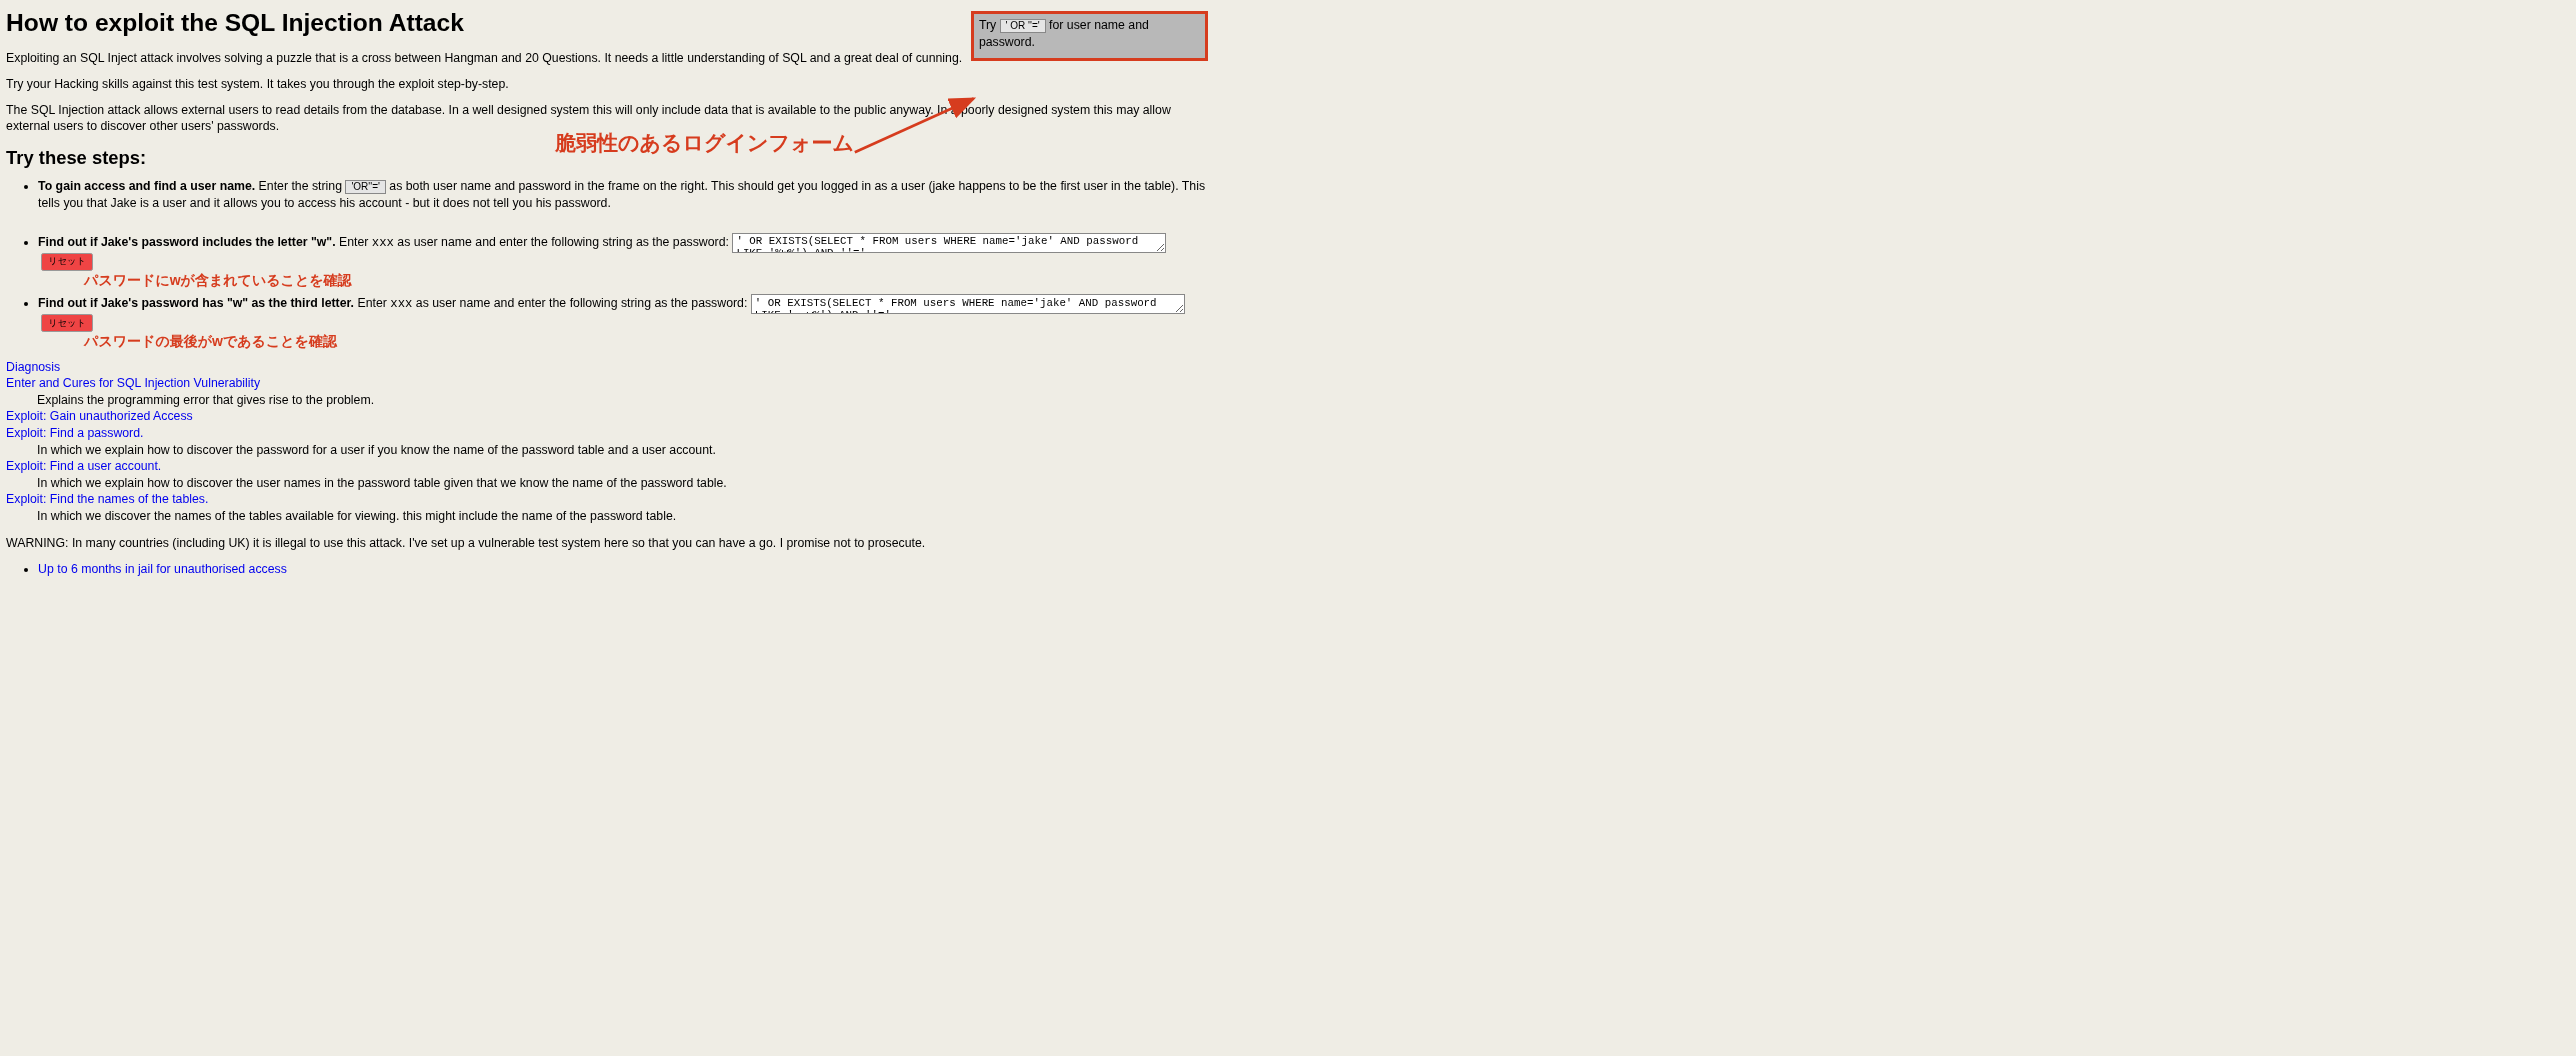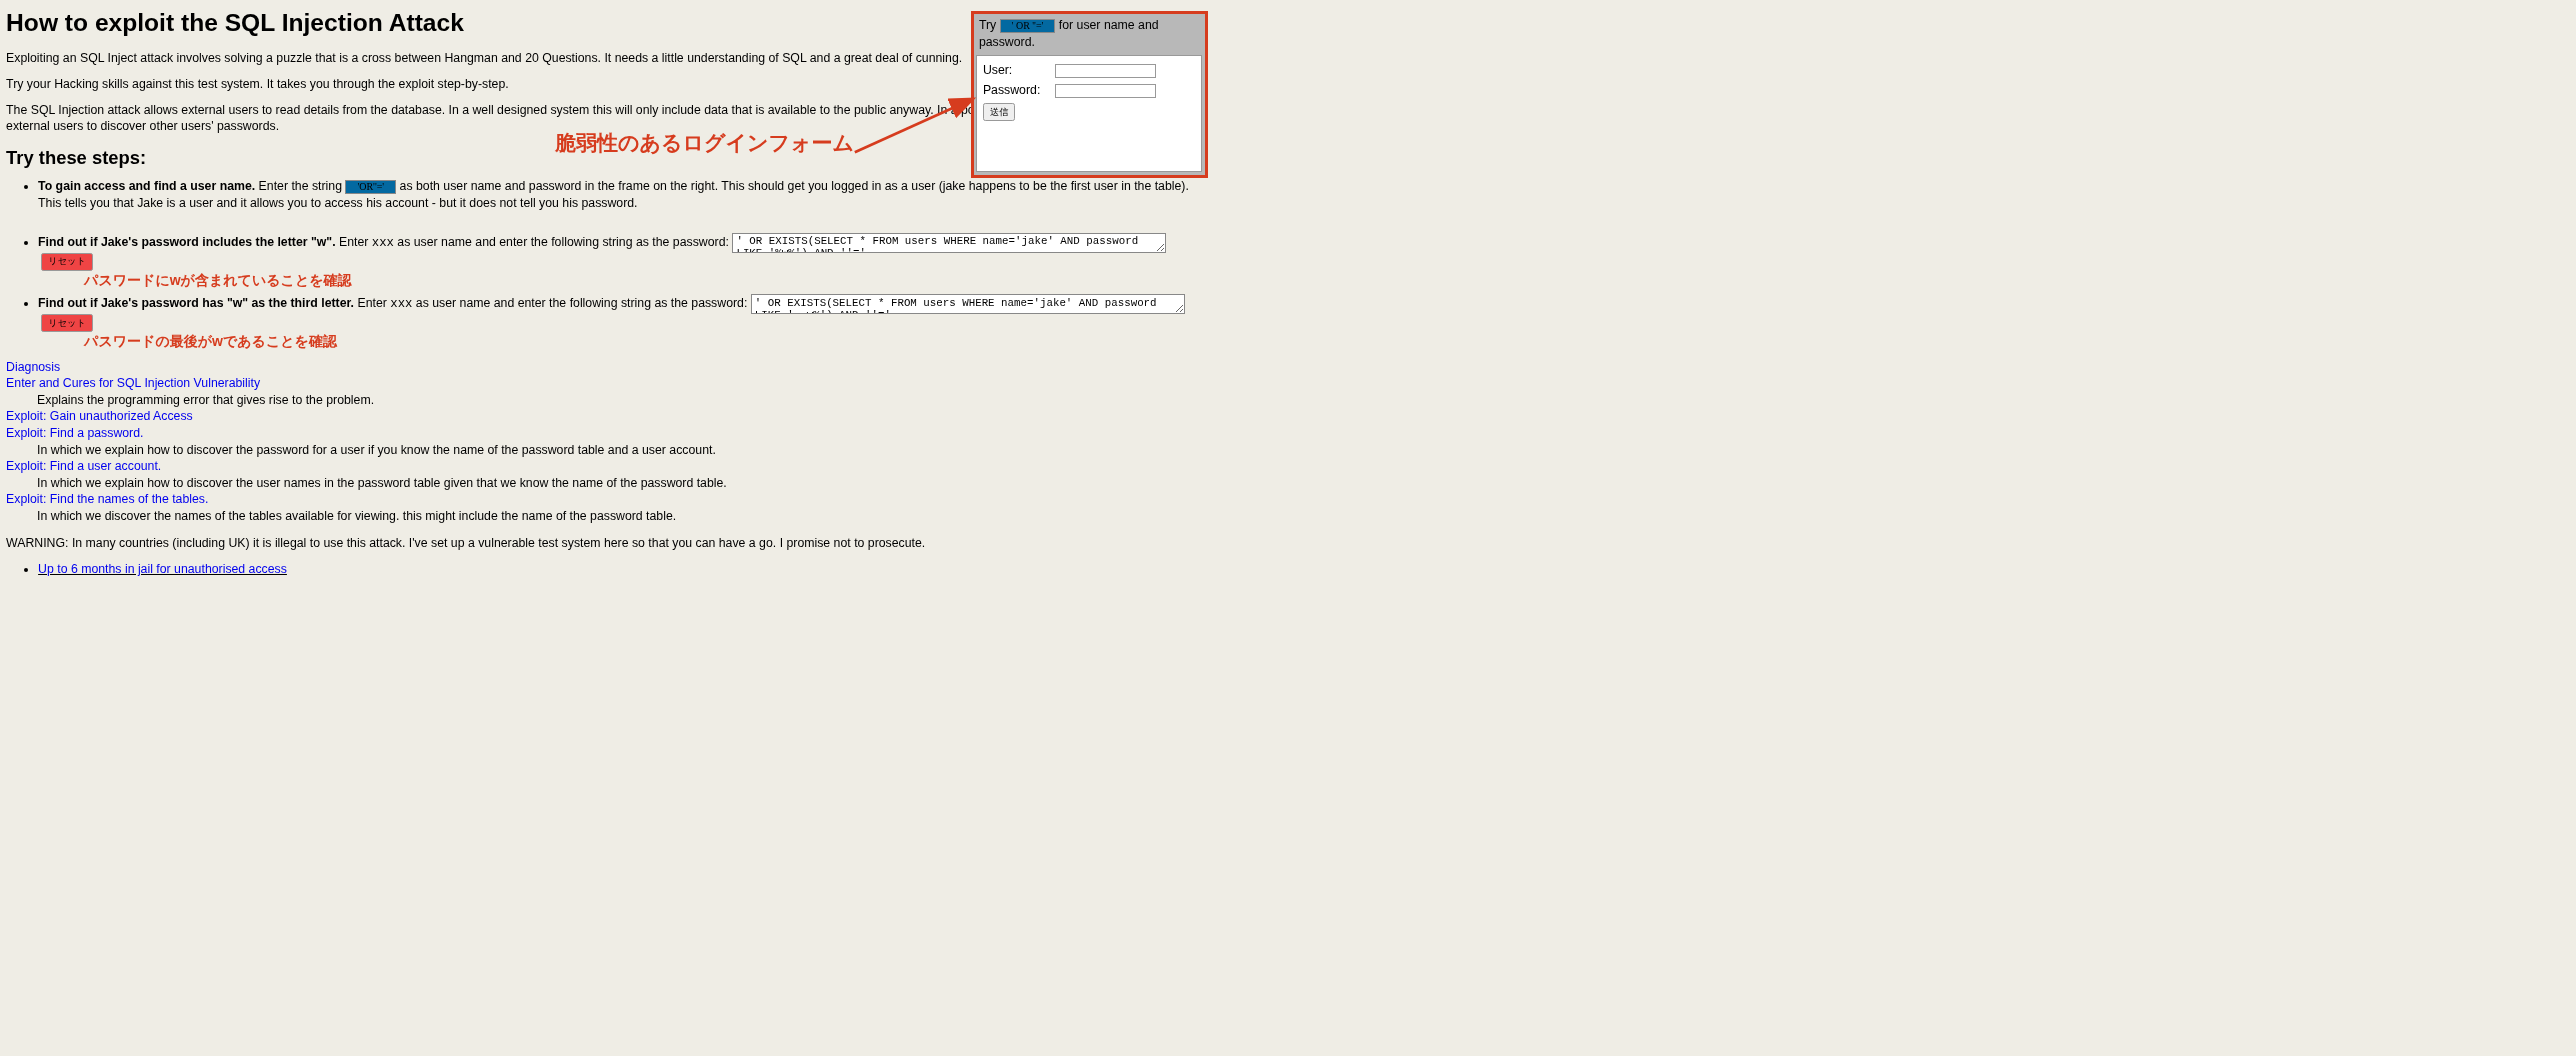--- a/index.html
+++ b/index.html
@@ -12,29 +12,29 @@
     color: #000;
     line-height: 1.35;
     position: relative;
   }
   h1 { font-size: 24.6px; font-weight: bold; margin: 0 0 10.8px 0; }
   h2 { font-size: 18.4px; font-weight: bold; margin: 10.8px 0 7.7px 0; }
   p  { margin: 0 0 9.2px 0; }
   a  { color: #0000ee; text-decoration: none; }
   ul.steps { margin: 0 0 7.7px 0; padding-left: 32px; }
   ul.steps > li { margin-bottom: 4.6px; }
-  ul.warn { margin: 4.6px 0 0 0; padding-left: 32px; text-decoration: underline; }
+  ul.warn { margin: 4.6px 0 0 0; padding-left: 32px; }
   .b { font-weight: bold; }
   .code-inline {
     display: inline-block;
-    font-family: Liberation Serif, serif;
+    font-family: Liberation Sans, sans-serif;
     font-size: 10px;
     border: 0.8px solid #888;
-    background: #0369a1;
-    padding: 0 11px;
+    background: #e5e5e5;
+    padding: 0 5px;
     line-height: 1.2;
     vertical-align: middle;
   }
   .mono { font-family: "Courier New", Courier, monospace; }
   .annotation {
     color: #d63c1e;
     font-weight: bold;
     font-size: 14px;
     margin-left: 46px;
   }
@@ -178,31 +178,20 @@
   <p style="margin-top:10.8px;">WARNING: In many countries (including UK) it is illegal to use this attack. I've set up a vulnerable test system here so that you can have a go. I promise not to prosecute.</p>
 
   <ul class="warn">
     <li><a href="#">Up to 6 months in jail for unauthorised access</a></li>
   </ul>
 
   <div class="login-box">
     <div class="login-hint">
       <span>Try </span><span class="code-inline">' OR ''='</span><span> for user name and password.</span>
     </div>
-    <div class="login-inner">
-      <div class="login-row">
-        <label>User:</label>
-        <input type="text" style="">
-      </div>
-      <div class="login-row">
-        <label>Password:</label>
-        <input type="text" style="">
-      </div>
-      <button class="submit-btn">送信</button>
-    </div>
   </div>
 
   <div class="form-label">脆弱性のあるログインフォーム</div>
 
   <svg class="arrow-svg" viewBox="0 0 180 100">
     <defs>
       <marker id="ah" markerWidth="10" markerHeight="8" refX="9" refY="4" orient="auto">
         <polygon points="0 0, 10 4, 0 8" fill="#d63c1e"></polygon>
       </marker>
     </defs>

